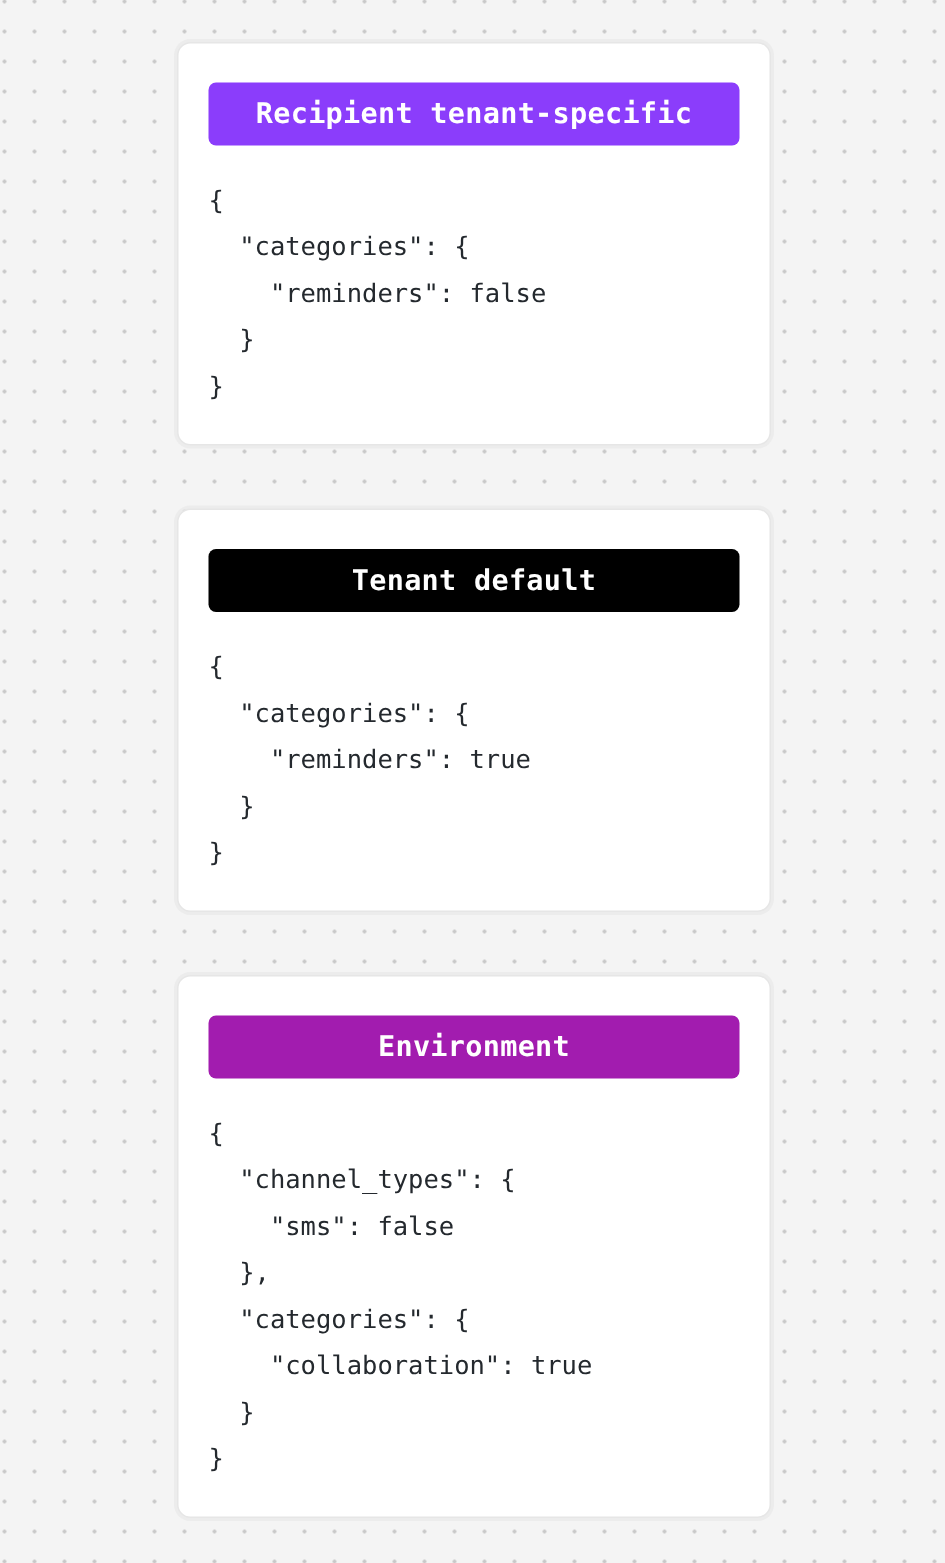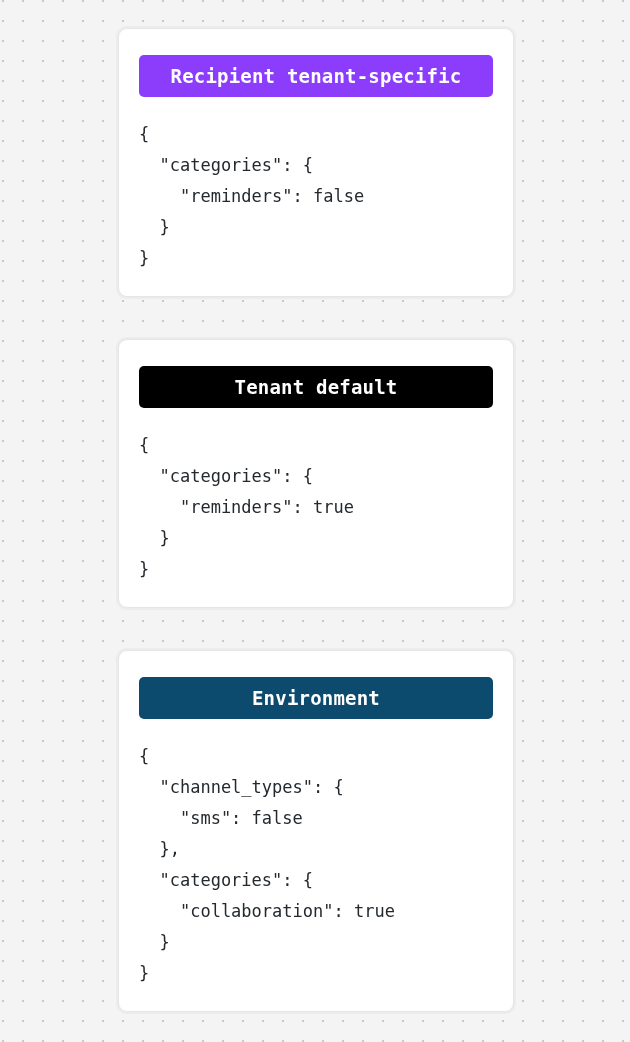--- a/index.html
+++ b/index.html
@@ -48,21 +48,21 @@
     font-family: "DejaVu Sans Mono", "Liberation Mono", monospace;
     font-size: 19px;
     font-weight: 700;
     letter-spacing: 0.2px;
     white-space: nowrap;
     overflow: hidden;
   }
 
   .badge-purple { background-color: #8b3dfb; }
   .badge-blue   { background-color: #000000; }
-  .badge-green  { background-color: #0c4a6e; }
+  .badge-green  { background-color: #a21caf; }
 
   .code {
     margin: 0;
     padding: 0;
     margin-top: 22px;
     font-family: "DejaVu Sans Mono", "Liberation Mono", monospace;
     font-size: 17px;
     line-height: 31px;
     color: #24292e;
     white-space: pre;

